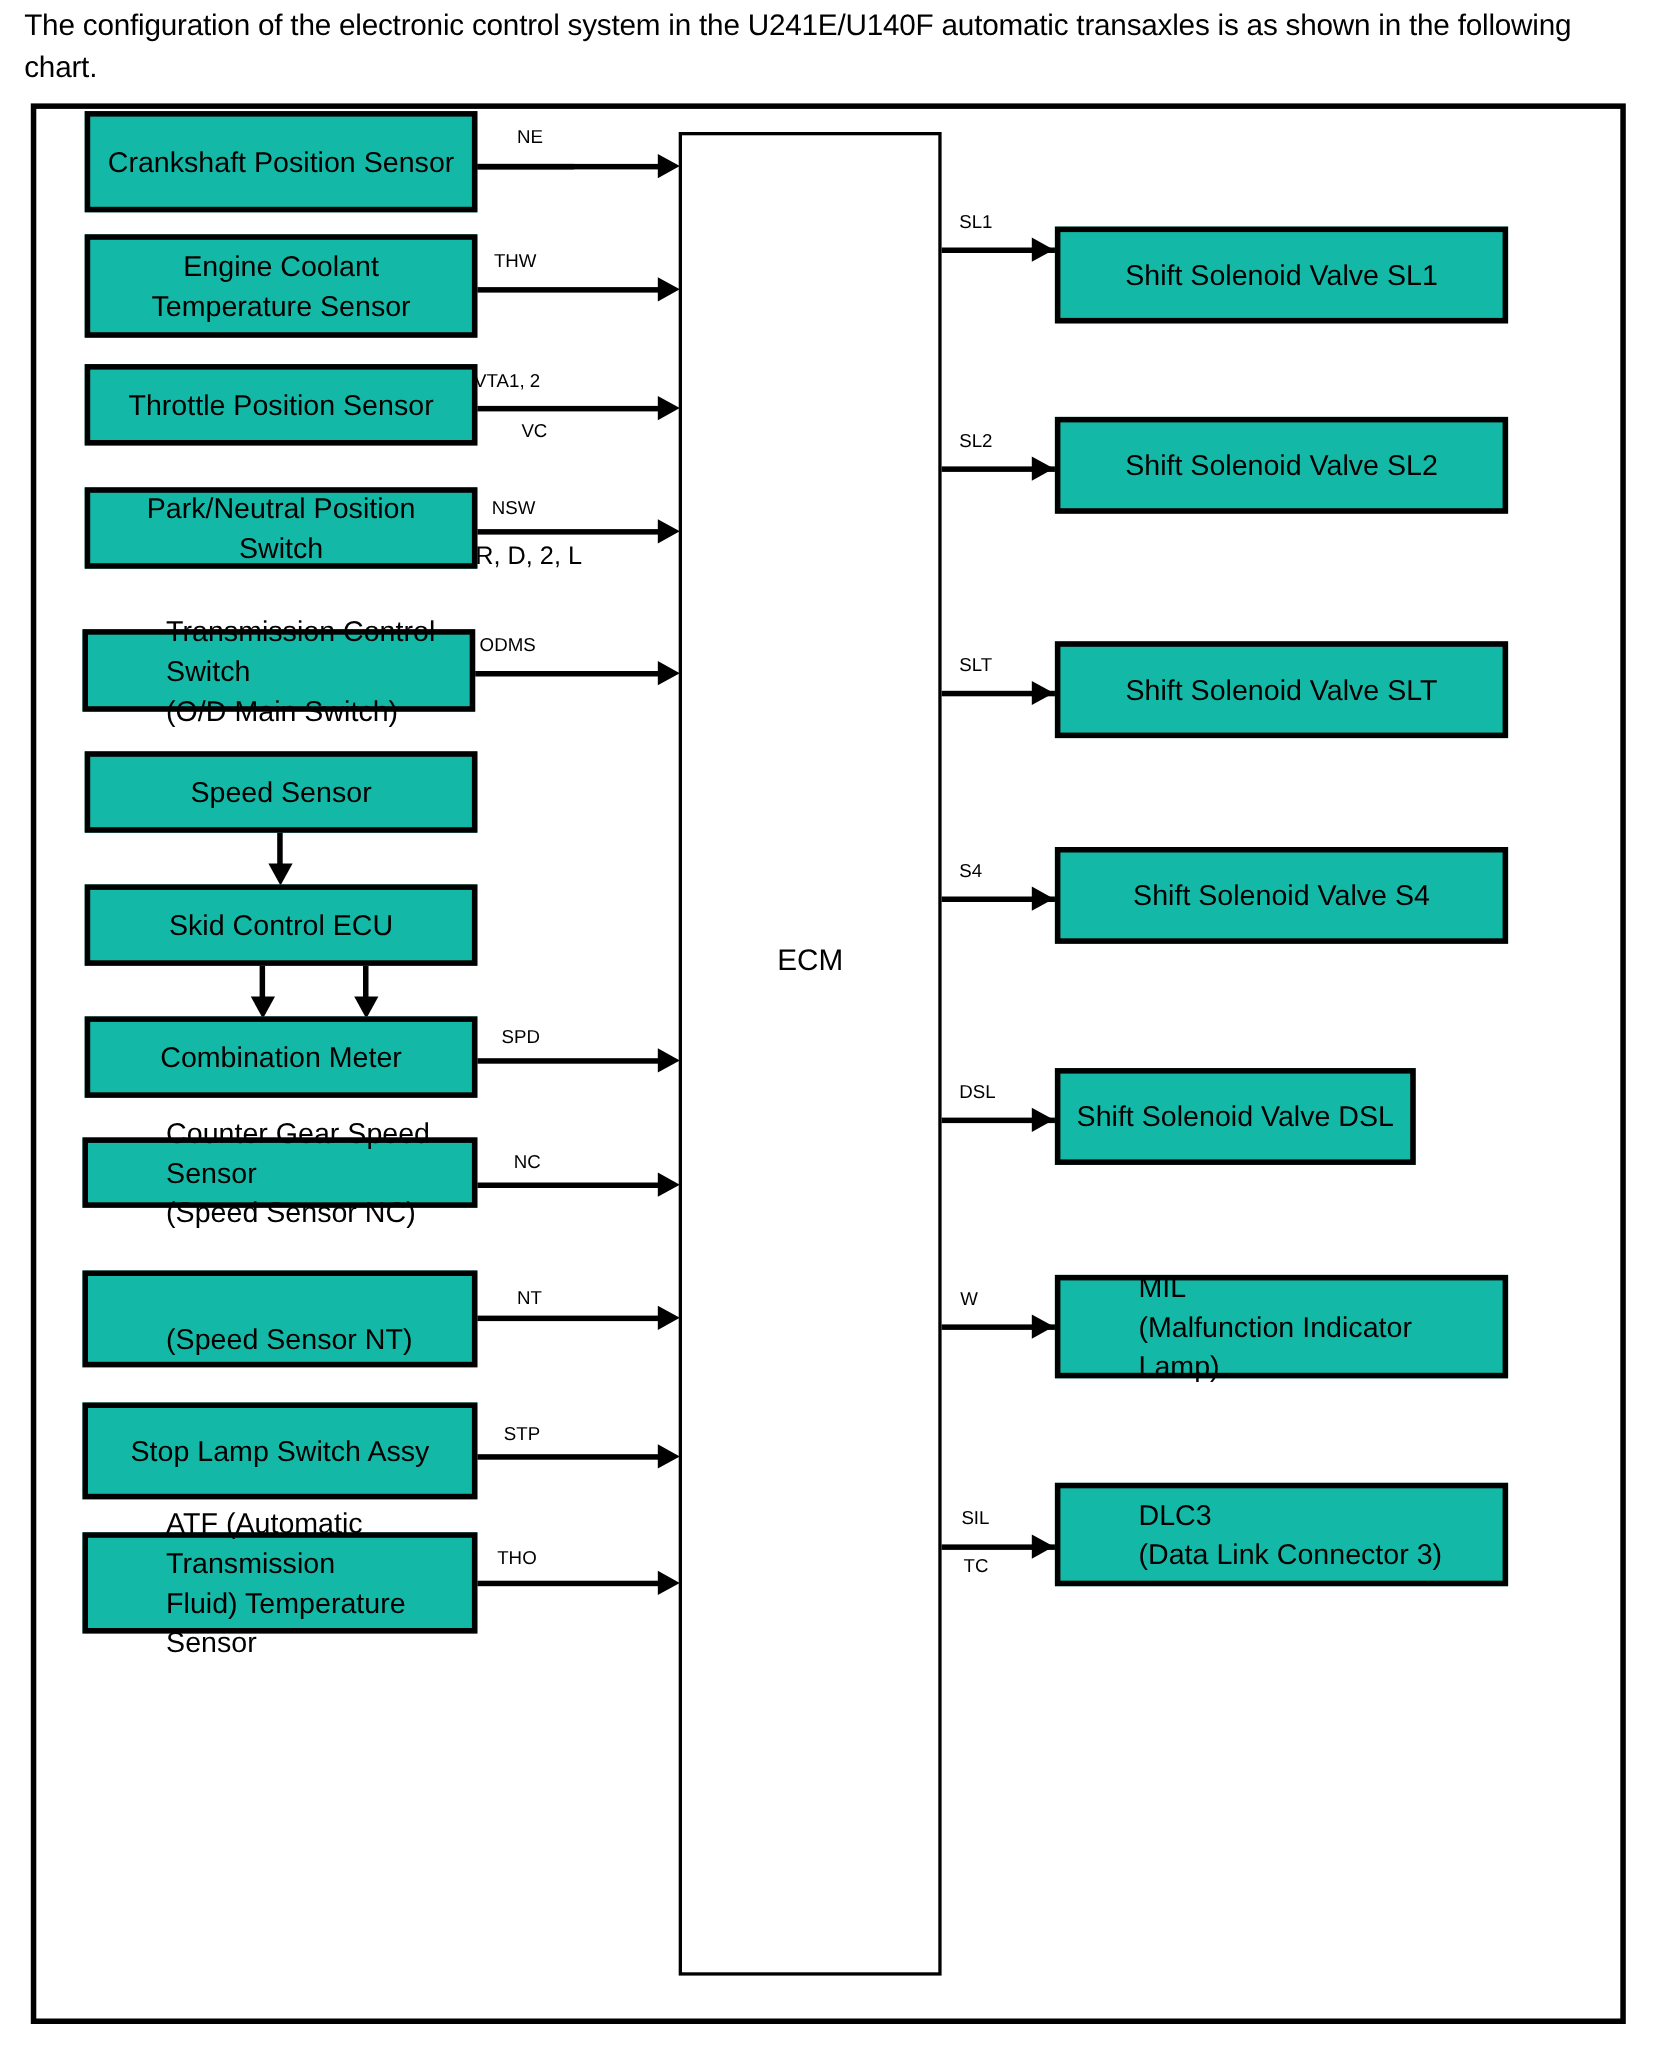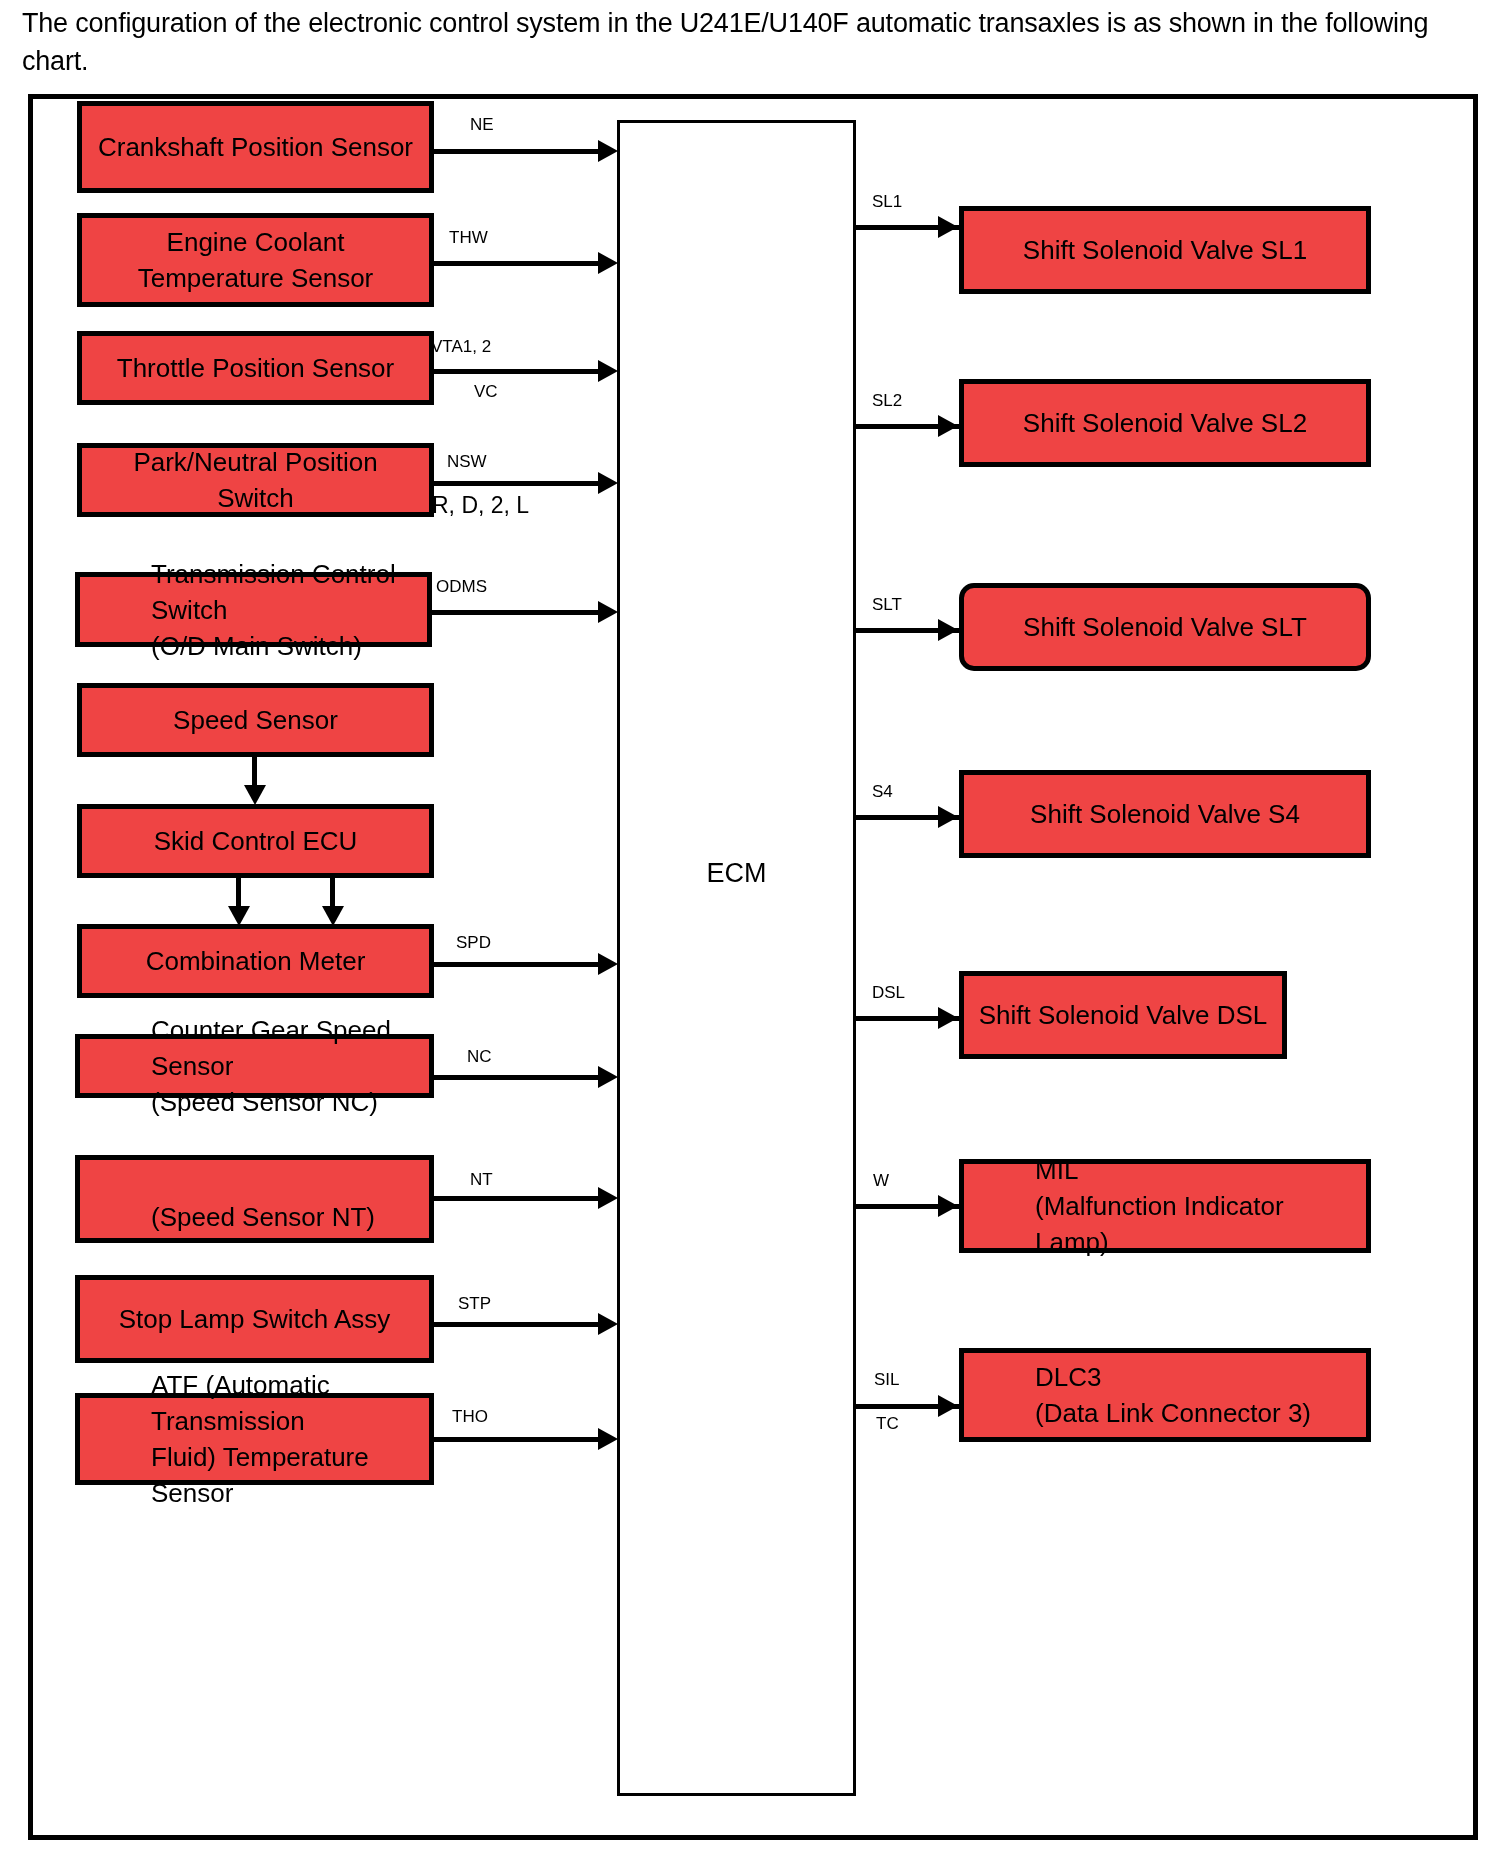--- a/index.html
+++ b/index.html
@@ -18,21 +18,21 @@
   }
 
   
   .frame{
     position:absolute;left:28px;top:94px;width:1450px;height:1746px;
     border:5px solid #000;box-sizing:border-box;background:#fff;
   }
 
   
   .box{
-    position:absolute;box-sizing:border-box;border:5px solid #000;background:#ef4444;
+    position:absolute;box-sizing:border-box;border:5px solid #000;background:#14b8a6;
     display:flex;align-items:center;
   }
   .box.ctr{justify-content:center;text-align:center;}
   .box.lft{justify-content:flex-start;text-align:left;}
   .box .txt{font-size:26px;line-height:36px;padding:0 14px;}
   .box.lft .txt{padding-left:26px;margin-left:45px;}
 
   
   .ecm{
     position:absolute;box-sizing:border-box;border:3px solid #000;background:#fff;
@@ -185,21 +185,21 @@
   <div class="hline" style="left:856px;top:424px;width:105px;"></div>
   <div class="arrow-r" style="left:938px;top:415px;"></div>
   <div class="sig" style="left:872px;top:387px;">SL2</div>
   <div class="box ctr" style="left:959px;top:379px;width:412px;height:88px;">
     <span class="txt">Shift Solenoid Valve SL2</span>
   </div>
 
   <div class="hline" style="left:856px;top:628px;width:105px;"></div>
   <div class="arrow-r" style="left:938px;top:619px;"></div>
   <div class="sig" style="left:872px;top:591px;">SLT</div>
-  <div class="box ctr" style="left:959px;top:583px;width:412px;height:88px;border-radius:15px;">
+  <div class="box ctr" style="left:959px;top:583px;width:412px;height:88px;">
     <span class="txt">Shift Solenoid Valve SLT</span>
   </div>
 
   <div class="hline" style="left:856px;top:815px;width:105px;"></div>
   <div class="arrow-r" style="left:938px;top:806px;"></div>
   <div class="sig" style="left:872px;top:778px;">S4</div>
   <div class="box ctr" style="left:959px;top:770px;width:412px;height:88px;">
     <span class="txt">Shift Solenoid Valve S4</span>
   </div>
 

